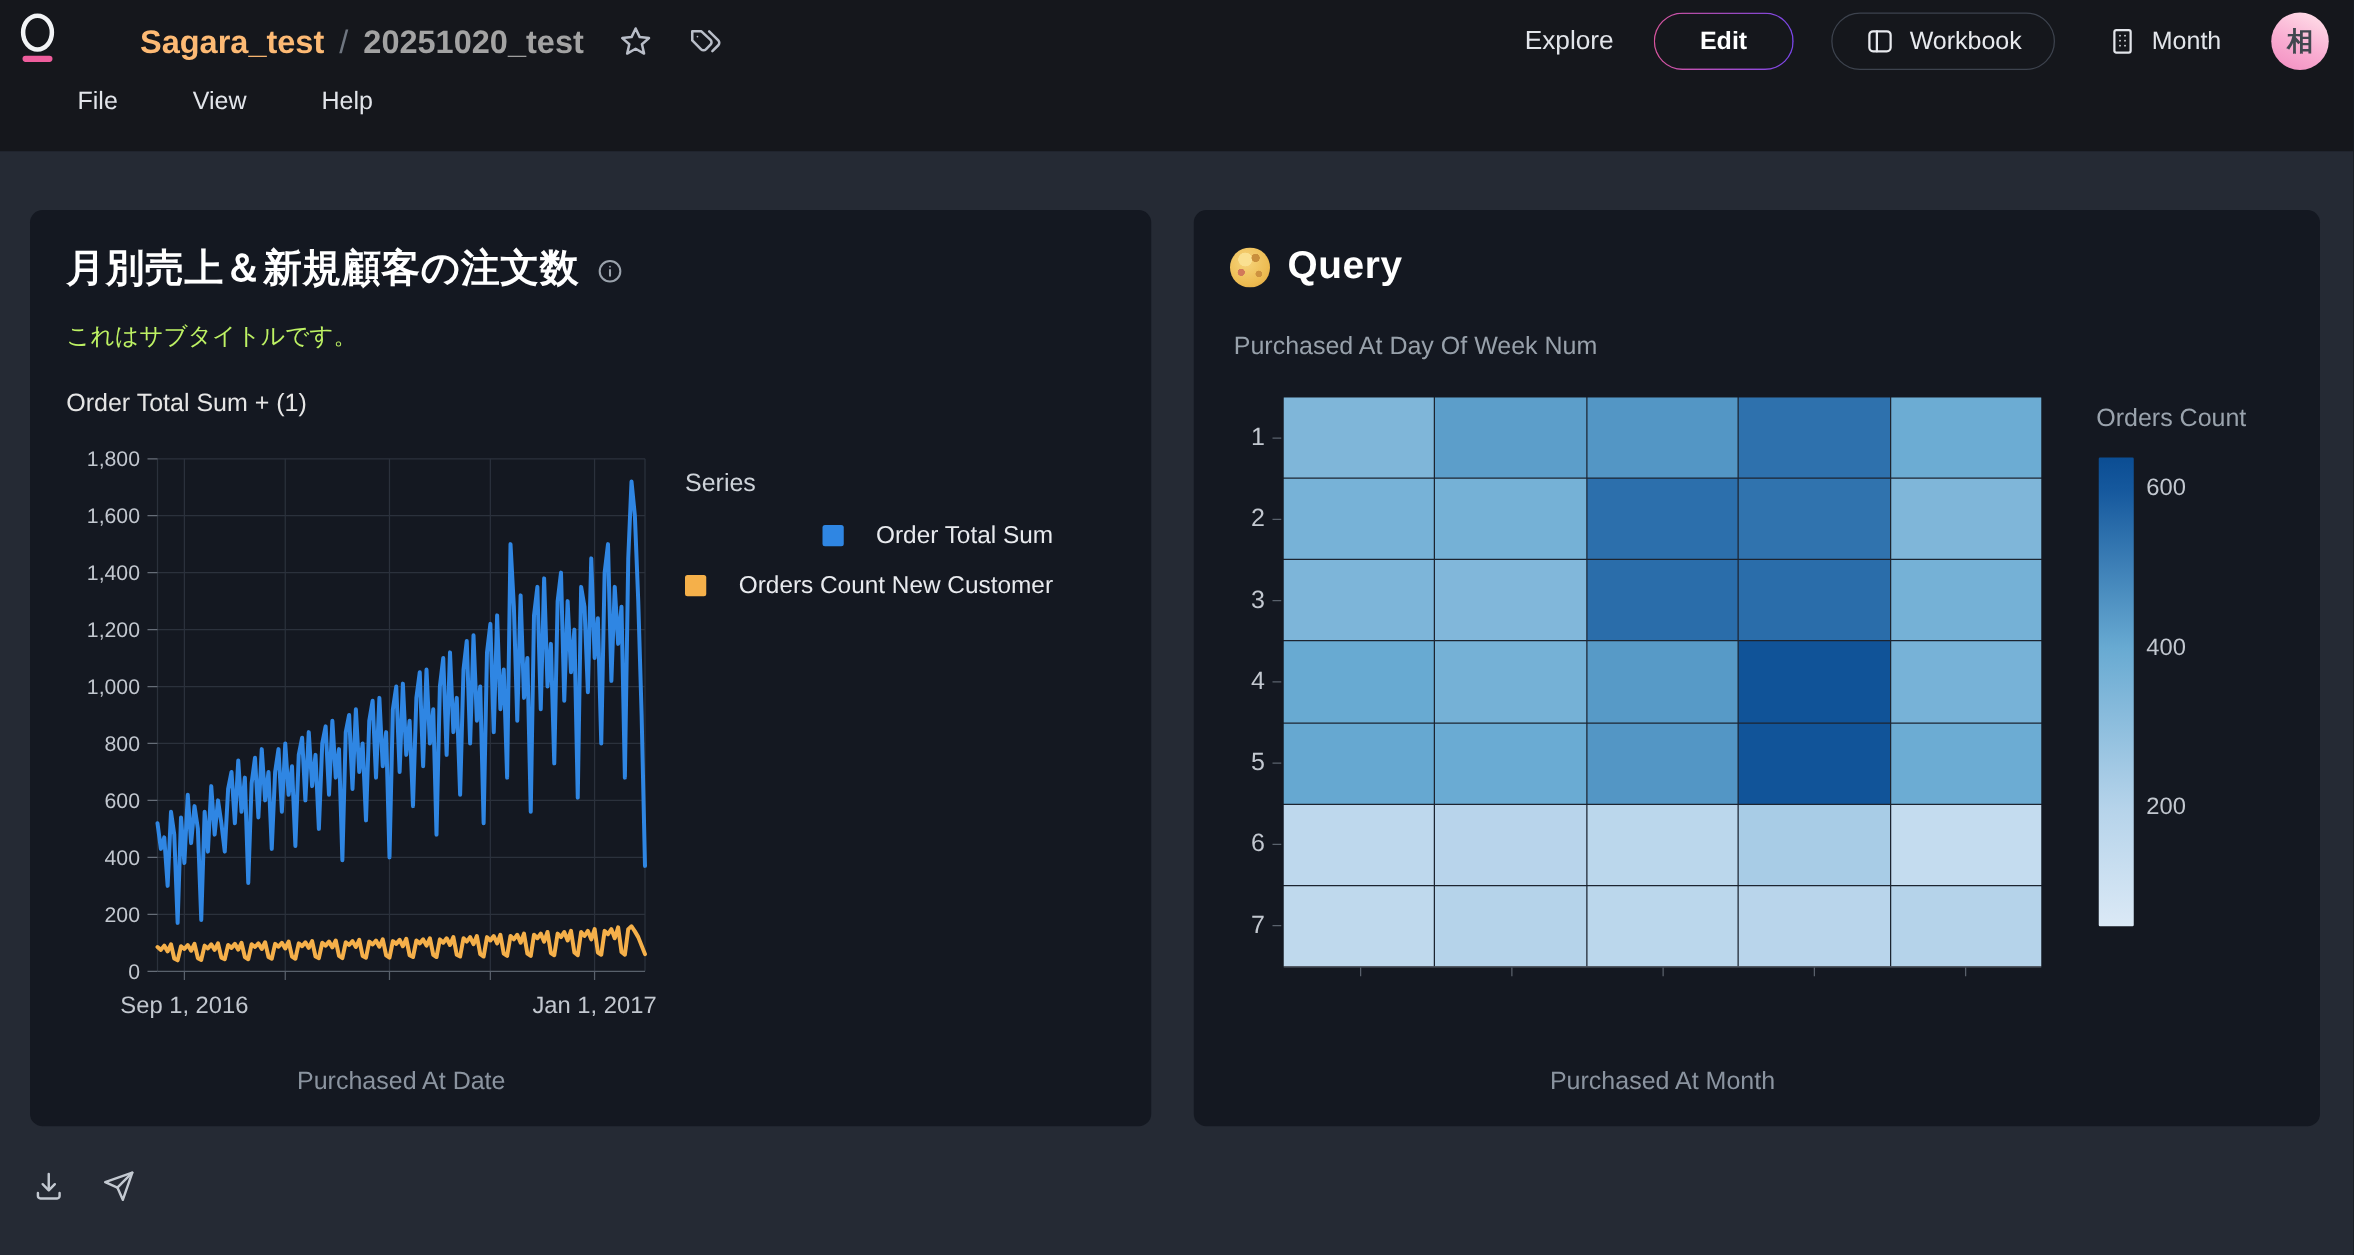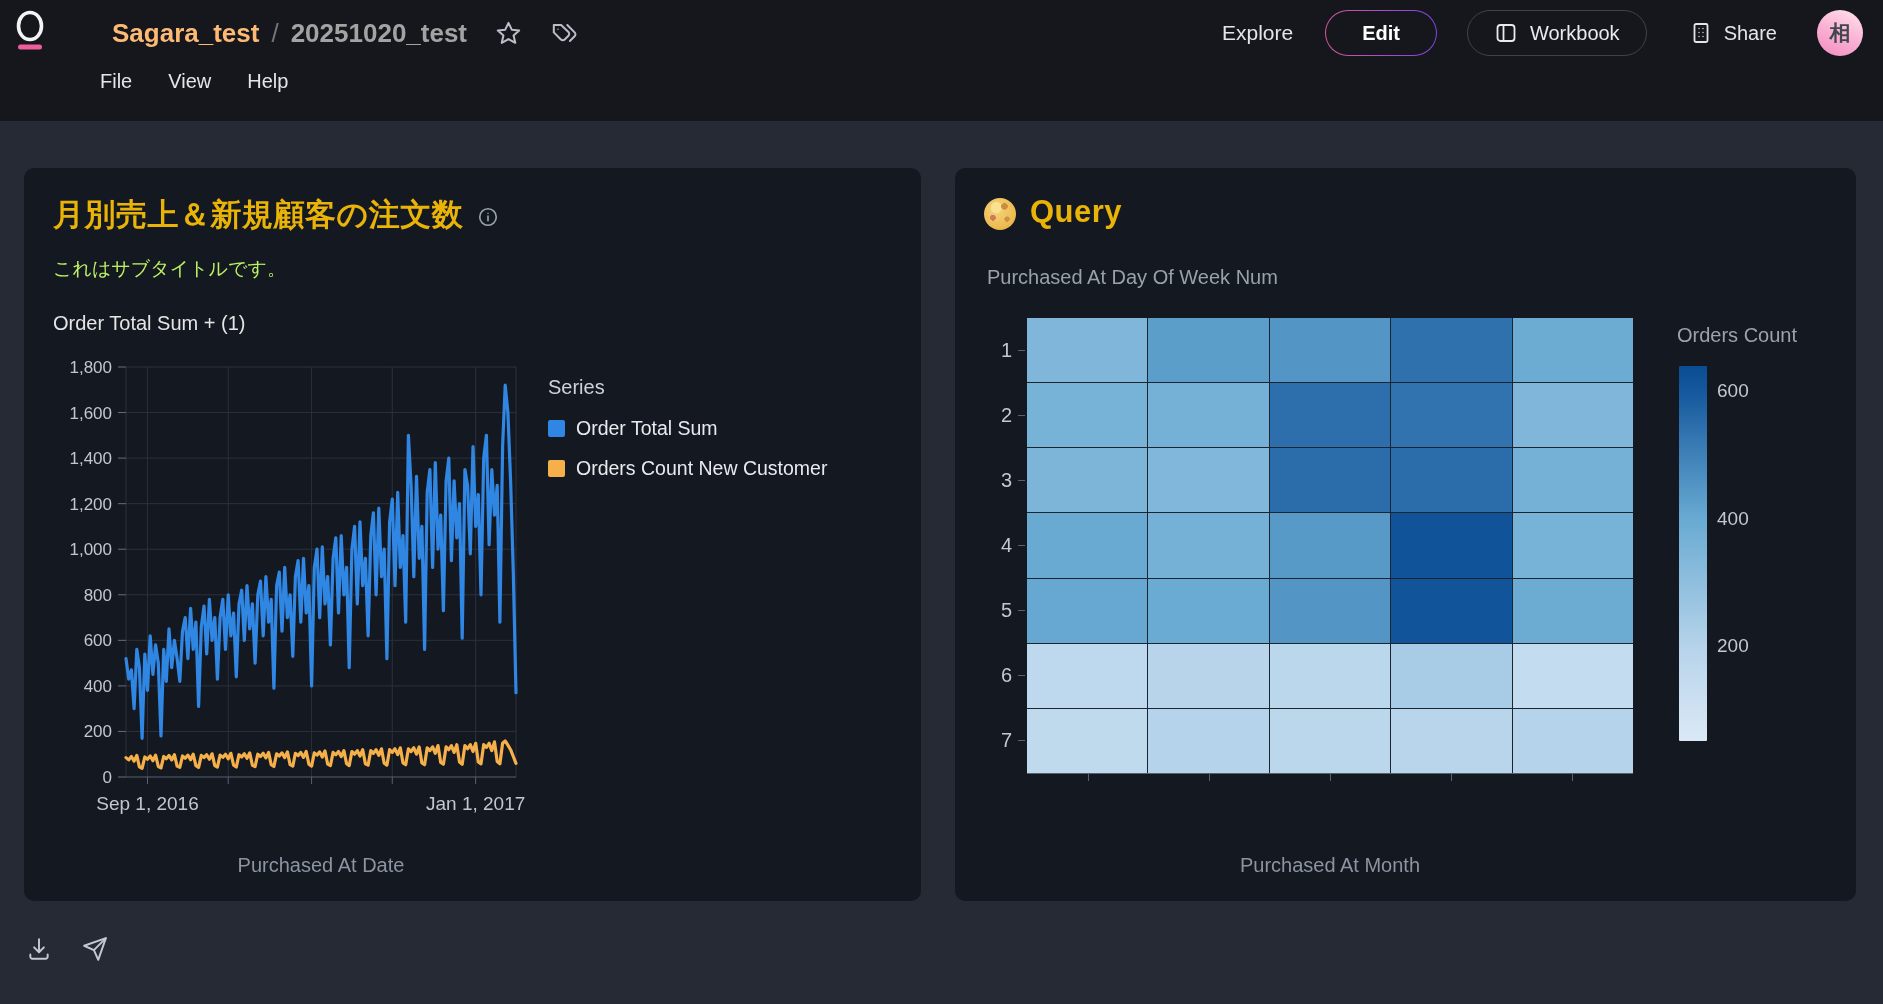--- a/index.html
+++ b/index.html
@@ -20,39 +20,39 @@
   .explore{font-size:21px;color:#e2e5ea;cursor:pointer;margin-right:32px;}
   .pill{height:46px;border-radius:23px;display:flex;align-items:center;justify-content:center;
         font-size:20px;background:transparent;cursor:pointer;}
   .pill.edit{border:1.5px solid transparent;padding:0 36px;color:#ffffff;margin-right:30px;
         background:linear-gradient(#15171c,#15171c) padding-box,linear-gradient(90deg,#d8559e,#7b46ec) border-box;font-weight:bold;}
   .pill.wb{border:1.5px solid #3d434e;padding:0 26px;color:#e8eaee;gap:12px;margin-right:42px;}
   .share{display:flex;align-items:center;gap:11px;font-size:20px;color:#e2e5ea;cursor:pointer;margin-right:40px;}
   .avatar{width:46px;height:46px;border-radius:50%;margin-right:20px;cursor:pointer;
         background:linear-gradient(205deg,#ffe0e9 5%,#f9aed2 55%,#f28cc0 100%);
         display:flex;align-items:center;justify-content:center;font-size:21px;font-weight:700;color:#41474f;}
-  .hrow2{position:absolute;left:62px;top:70px;display:flex;gap:36px;margin-left:38px;}
+  .hrow2{position:absolute;left:62px;top:70px;display:flex;gap:60px;}
   .menu-item{font-size:20px;color:#e2e5ea;cursor:pointer;}
 
   
   .card{position:absolute;top:168px;height:733px;background:#141821;border-radius:10px;}
   .card.left{left:24px;width:897px;}
   .card.right{left:955px;width:901px;}
   .card-title-row{position:absolute;left:29px;top:26px;display:flex;align-items:center;gap:14px;}
-  .card-title-row h2{margin:0;font-size:31px;font-weight:700;color:#eab308;letter-spacing:.5px;}
+  .card-title-row h2{margin:0;font-size:31px;font-weight:700;color:#ffffff;letter-spacing:.5px;}
   .info{width:22px;height:22px;display:flex;align-items:center;cursor:pointer;margin-top:4px;}
   .subtitle{position:absolute;left:29px;top:88px;font-size:19px;color:#bef264;}
   .ylab{position:absolute;left:29px;top:144px;font-size:20px;color:#e5e5e5;}
   .xlab{position:absolute;left:102px;width:390px;top:686px;text-align:center;font-size:20px;color:#8b94a0;}
 
   
   #line-svg{position:absolute;left:10px;top:185px;}
   .legend{position:absolute;left:524px;top:208px;}
   .legend-title{font-size:20px;color:#ced3d9;margin-bottom:18px;}
-  .legend-item{display:flex;align-items:center;gap:11px;margin-bottom:17px;cursor:pointer;}
+  .legend-item{display:flex;align-items:center;gap:26px;margin-bottom:17px;cursor:pointer;justify-content:flex-end;}
   .legend-item .sw{width:17px;height:17px;border-radius:2px;flex:none;}
   .legend-item .lbl{font-size:19.5px;color:#e8eaee;}
 
   
   .moon{width:32px;height:32px;border-radius:50%;flex:none;margin-top:3px;
      background:
        radial-gradient(circle at 64% 26%, #c98f3d 0 10%, rgba(0,0,0,0) 11%),
        radial-gradient(circle at 28% 62%, #d2795a 0 9%, rgba(0,0,0,0) 10%),
        radial-gradient(circle at 72% 66%, #cd9240 0 8%, rgba(0,0,0,0) 9%),
        radial-gradient(circle at 38% 30%, #fae091 0 18%, rgba(0,0,0,0) 19%),
@@ -129,21 +129,21 @@
           <svg class="oline" width="24" height="24" viewBox="0 0 24 24" style="stroke:#e2e5ea;">
             <rect x="5.5" y="3" width="13" height="18" rx="1.5"></rect>
             <circle cx="10" cy="7.5" r="0.7" fill="#e2e5ea" stroke="none"></circle>
               <circle cx="14" cy="7.5" r="0.7" fill="#e2e5ea" stroke="none"></circle>
             <circle cx="10" cy="11.5" r="0.7" fill="#e2e5ea" stroke="none"></circle>
               <circle cx="14" cy="11.5" r="0.7" fill="#e2e5ea" stroke="none"></circle>
             <circle cx="10" cy="15.5" r="0.7" fill="#e2e5ea" stroke="none"></circle>
               <circle cx="14" cy="15.5" r="0.7" fill="#e2e5ea" stroke="none"></circle>
           </svg>
         </span>
-        <span>Share</span>
+        <span>Month</span>
       </span>
       <div class="avatar">
         <span>相</span>
       </div>
     </div>
     <div class="hrow2">
       <span class="menu-item">File</span>
       <span class="menu-item">View</span>
       <span class="menu-item">Help</span>
     </div>

